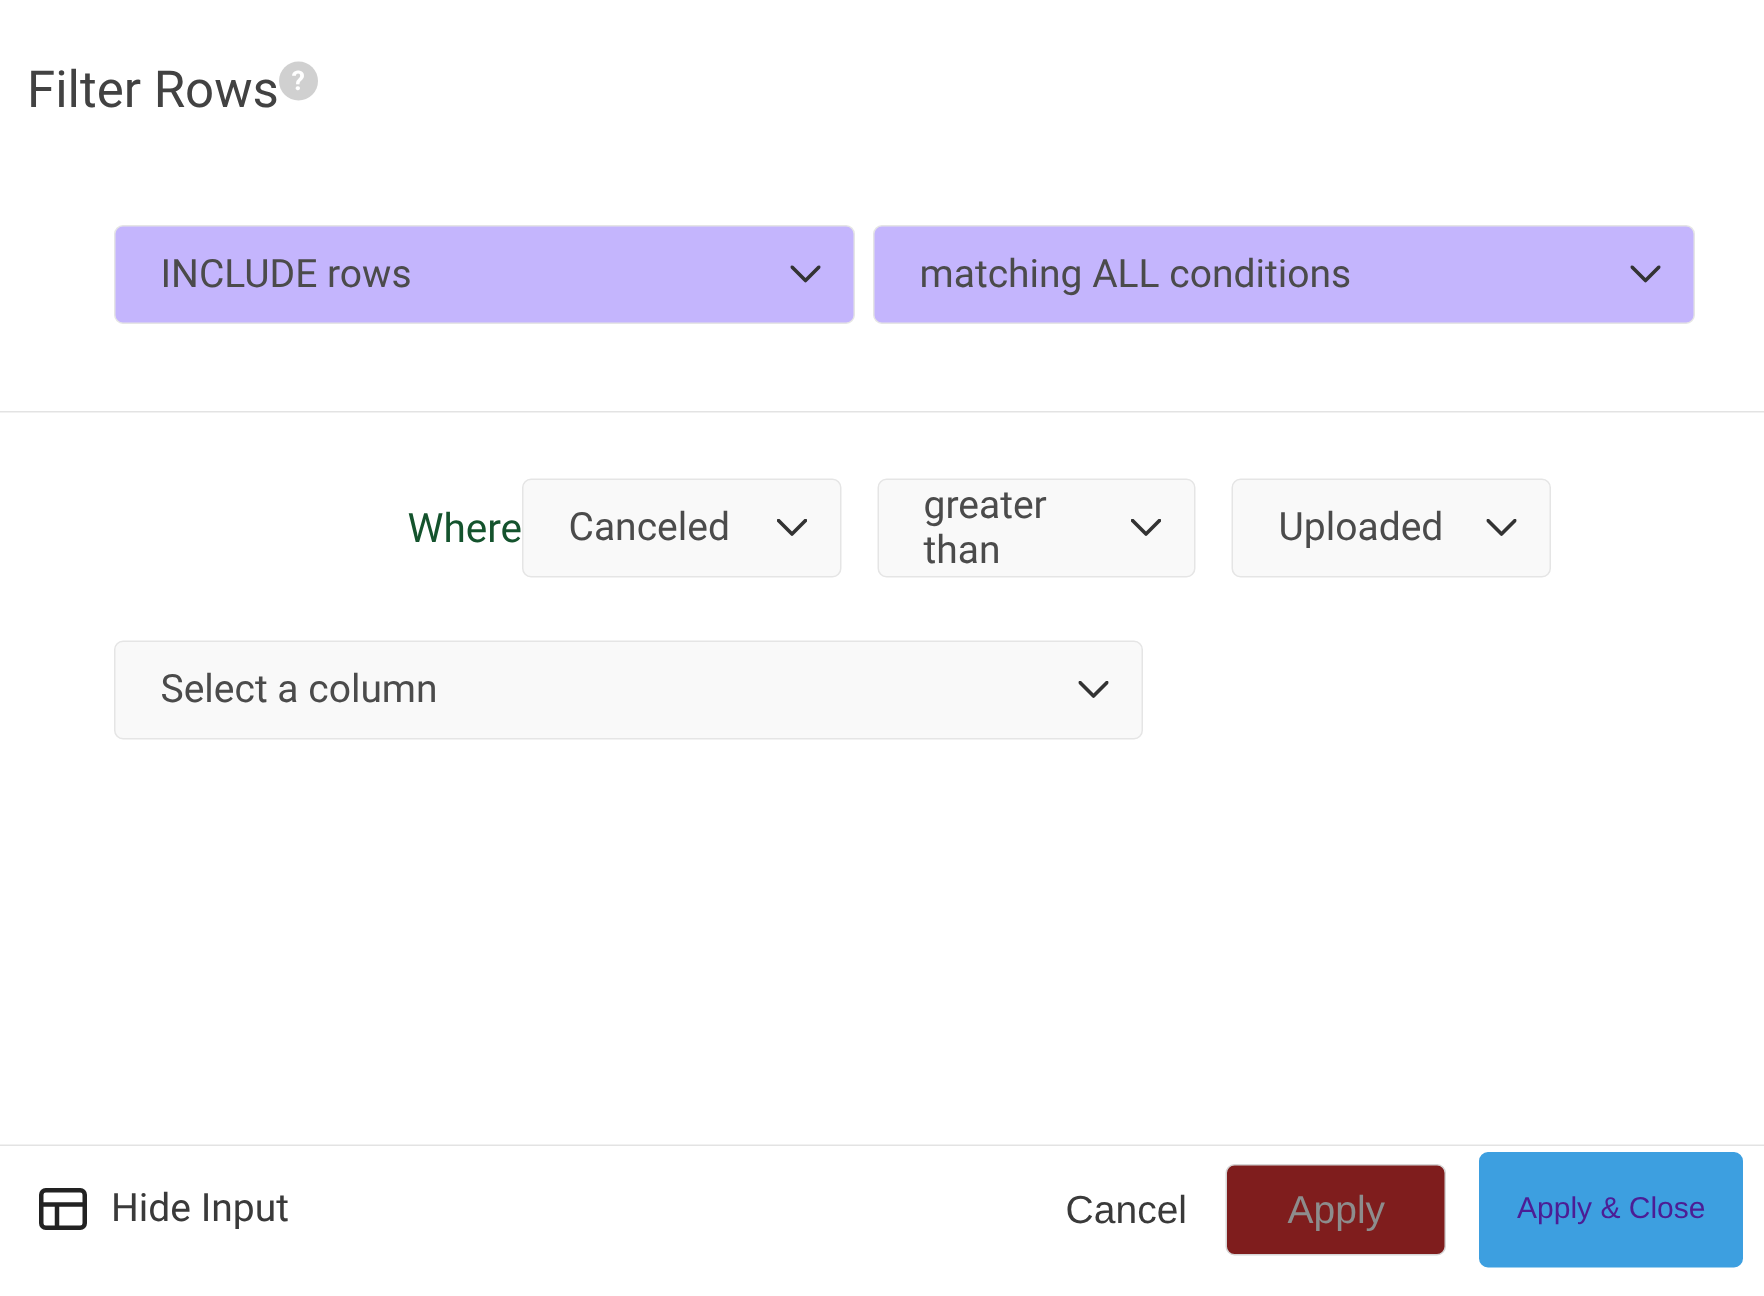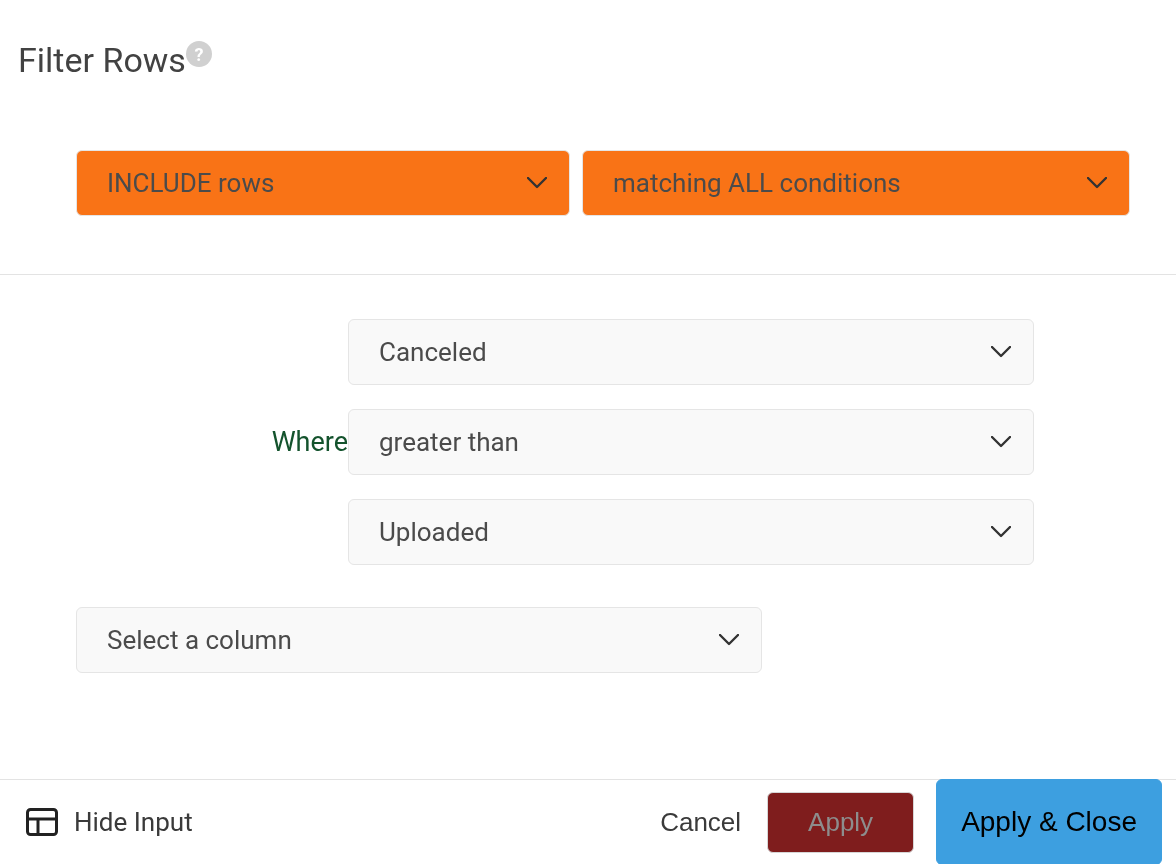--- a/index.html
+++ b/index.html
@@ -40,21 +40,21 @@
       position: relative;
       top: -6px;
     }
     .top-selects {
       display: flex;
       gap: 12px;
       padding: 70px 0 0 76px;
     }
     .select {
       position: relative;
-      background: #f97316;
+      background: #c4b5fd;
       border: 1px solid #e5e5e5;
       border-radius: 6px;
       height: 66px;
       display: flex;
       align-items: center;
       padding: 0 50px 0 30px;
       font-size: 26px;
       color: #4b4b4b;
       cursor: pointer;
     }
@@ -82,21 +82,21 @@
     .rule-label {
       width: 272px;
       font-size: 27px;
       font-weight: 400;
       color: #14532d;
       text-align: right;
     }
     .rule-selects {
       flex: 1;
       display: flex;
-      flex-direction: column;
+      flex-direction: row;
       gap: 24px;
       max-width: 686px;
     }
     .rule-select {
       position: relative;
       background: #f9f9f9;
       border: 1px solid #e5e5e5;
       border-radius: 6px;
       height: 66px;
       display: flex;
@@ -117,21 +117,21 @@
       padding: 42px 76px 0 76px;
       display: flex;
       align-items: center;
     }
     .new-rule-block .rule-selects {
       flex: 1;
       max-width: 686px;
     }
     .footer {
       position: absolute;
-      bottom: 0;
+      bottom: 16px;
       left: 0;
       right: 0;
       height: 85px;
       border-top: 1px solid #e3e3e3;
       display: flex;
       align-items: center;
       padding: 0 14px 0 26px;
     }
     .hide-input {
       display: flex;
@@ -164,22 +164,22 @@
       font-size: 26px;
       color: #8d8d8d;
       padding: 14px 40px;
       cursor: pointer;
       text-align: center;
     }
     .btn-primary {
       background: #3d9fe0;
       border: 1px solid #3d9fe0;
       border-radius: 6px;
-      font-size: 28px;
-      color: #000000;
+      font-size: 20px;
+      color: #4c1d95;
       padding: 26px 24px;
       cursor: pointer;
     }
     .chevron svg {
       display: block;
     }
     .table-icon svg {
       display: block;
     }
   </style>

